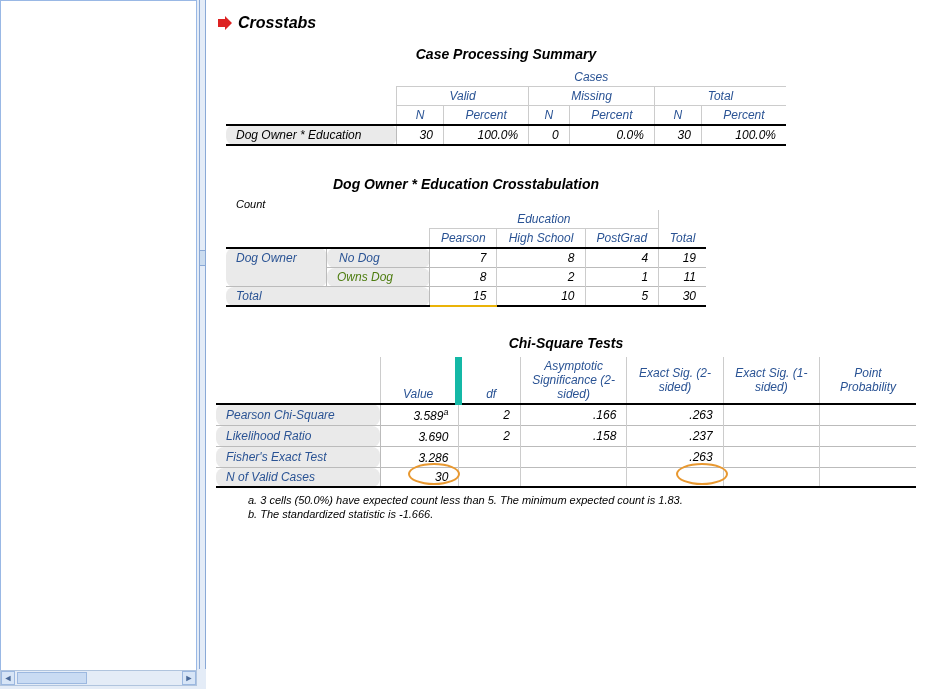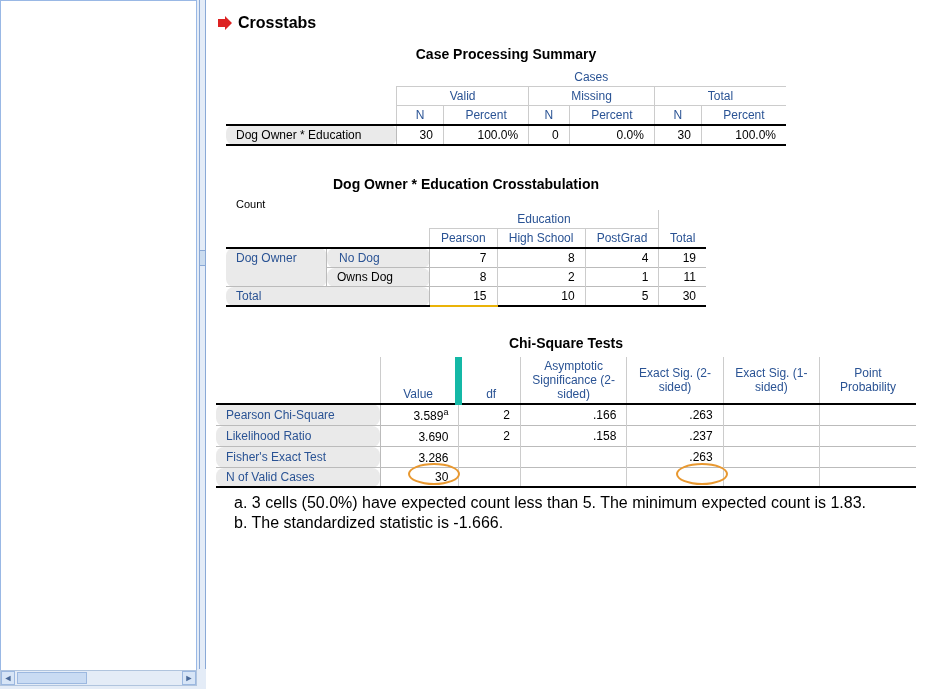--- a/index.html
+++ b/index.html
@@ -90,21 +90,21 @@
   table.spss .row-head { background:#eaeaea; text-align:left; border-top:1px solid #bbb; border-bottom:1px solid #bbb; border-right:1px solid #bbb;border-radius:8px; }
   table.spss td.row-head:first-child { border-left: none; }
   table.spss .col-head { color:#2a5394; font-weight:normal; text-align:center; }
   table.spss td.num { text-align: right; }
   .count-label { font-size:11px; margin-left:10px; margin-top:4px;}
 
   .t1-wrap { width: 560px; margin-left:10px;}
   .t2-wrap { width: 480px; margin-left:10px; margin-top:4px;}
   .t3-wrap { width: 700px; margin-left:0; margin-top:6px;}
 
-  .footnote { font-size: 16px; margin-left: 18px; margin-top: 6px;}
+  .footnote { font-size: 11px; margin-left: 32px; margin-top: 6px;}
 
   .circle {
     position: absolute;
     border: 2px solid #e89830;
     border-radius: 50%;
     pointer-events: none;
   }
   .superscript { font-size:9px; vertical-align: super; }
 
 </style>
@@ -120,21 +120,21 @@
       <div class="thumb"></div>
     </div>
     <div class="arrow">►</div>
   </div>
 
   <div class="splitter">
     <div class="splitter-handle"></div>
   </div>
 
   <div class="main-pane">
-    <div class="main-inner" style="position:relative;">
+    <div class="main-inner" style="position:relative;font-style:italic;">
 
       <div class="section-head">
         <svg viewBox="0 0 16 14">
           <polygon points="2,3 9,3 9,0 16,7 9,14 9,11 2,11" fill="#d22"></polygon>
         </svg>
         <h3>Crosstabs</h3>
       </div>
 
       <div class="t1-wrap">
         <div class="table-title">Case Processing Summary</div>
@@ -187,21 +187,21 @@
           </tr>
           <tr>
             <td rowspan="2" class="row-head" style="color:#2a5394; vertical-align:top;width:80px;">Dog Owner</td>
             <td class="row-head" style="color:#2a5394;width:80px;padding-left:12px;">No Dog</td>
             <td class="num" style="border-left:1px solid #ccc;">7</td>
             <td class="num" style="border-left:1px solid #ccc;">8</td>
             <td class="num" style="border-left:1px solid #ccc;border-right:1px solid #ccc;">4</td>
             <td class="num">19</td>
           </tr>
           <tr>
-            <td class="row-head" style="color:#000000;border-top:1px solid #bbb;">Owns Dog</td>
+            <td class="row-head" style="color:#4d7c0f;border-top:1px solid #bbb;">Owns Dog</td>
             <td class="num" style="border-top:1px solid #bbb;border-left:1px solid #ccc;">8</td>
             <td class="num" style="border-top:1px solid #bbb;border-left:1px solid #ccc;">2</td>
             <td class="num" style="border-top:1px solid #bbb;border-left:1px solid #ccc;border-right:1px solid #ccc;">1</td>
             <td class="num" style="border-top:1px solid #bbb;">11</td>
           </tr>
           <tr>
             <td colspan="2" class="row-head" style="color:#2a5394;border-top:1px solid #bbb;border-bottom:2px solid #000;">Total</td>
             <td class="num" style="border-top:1px solid #bbb;border-left:1px solid #ccc;border-bottom:2px solid #eab308;">15</td>
             <td class="num" style="border-top:1px solid #bbb;border-left:1px solid #ccc;border-bottom:2px solid #000;">10</td>
             <td class="num" style="border-top:1px solid #bbb;border-left:1px solid #ccc;border-right:1px solid #ccc;border-bottom:2px solid #000;">5</td>

